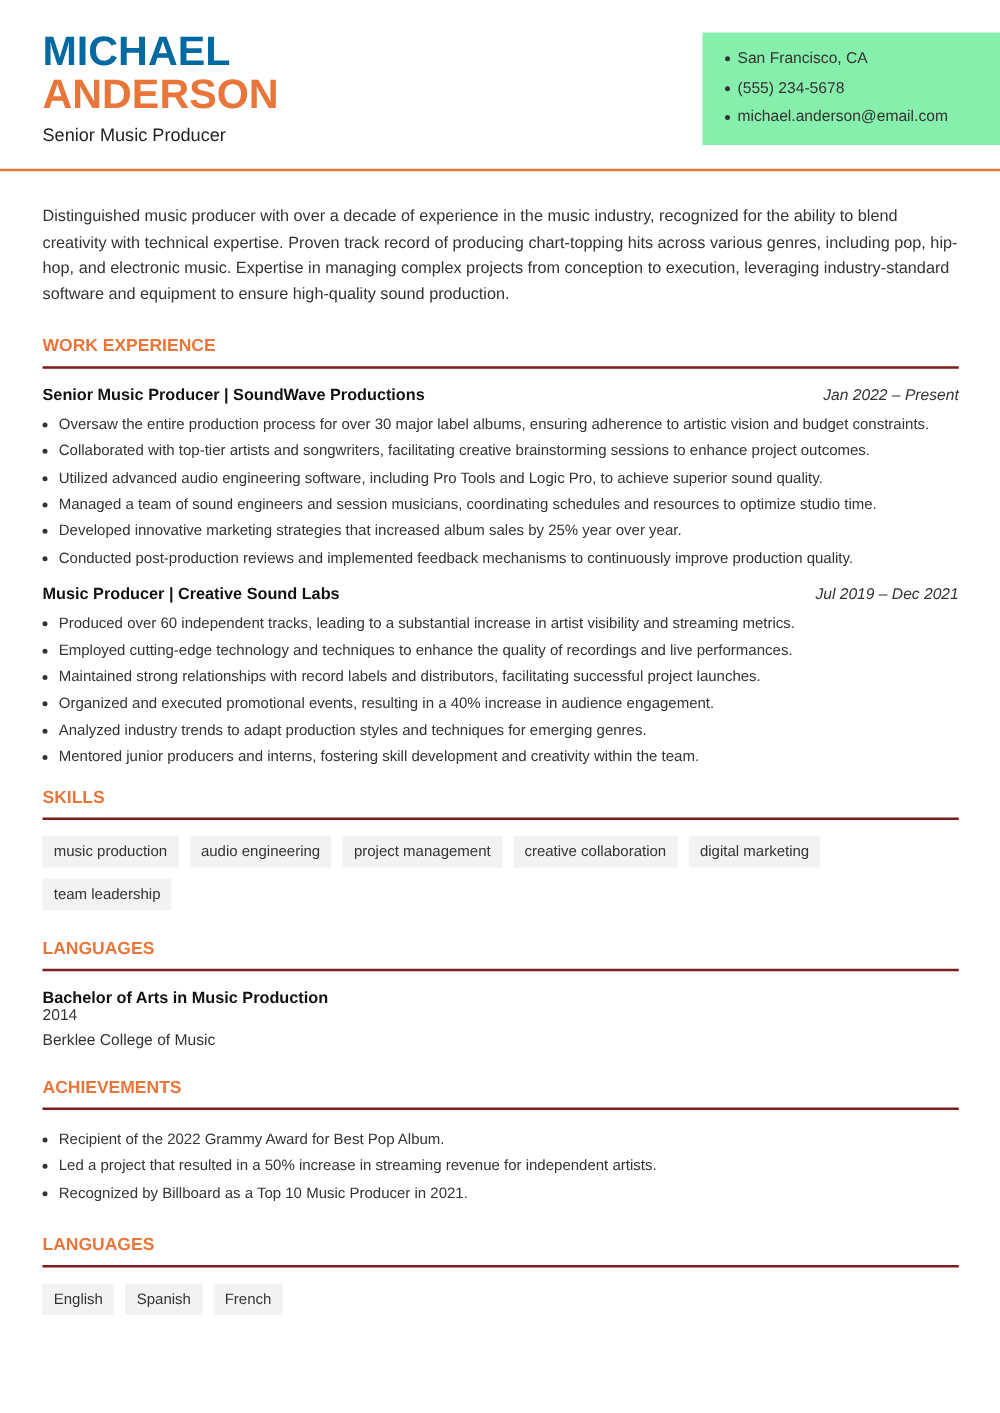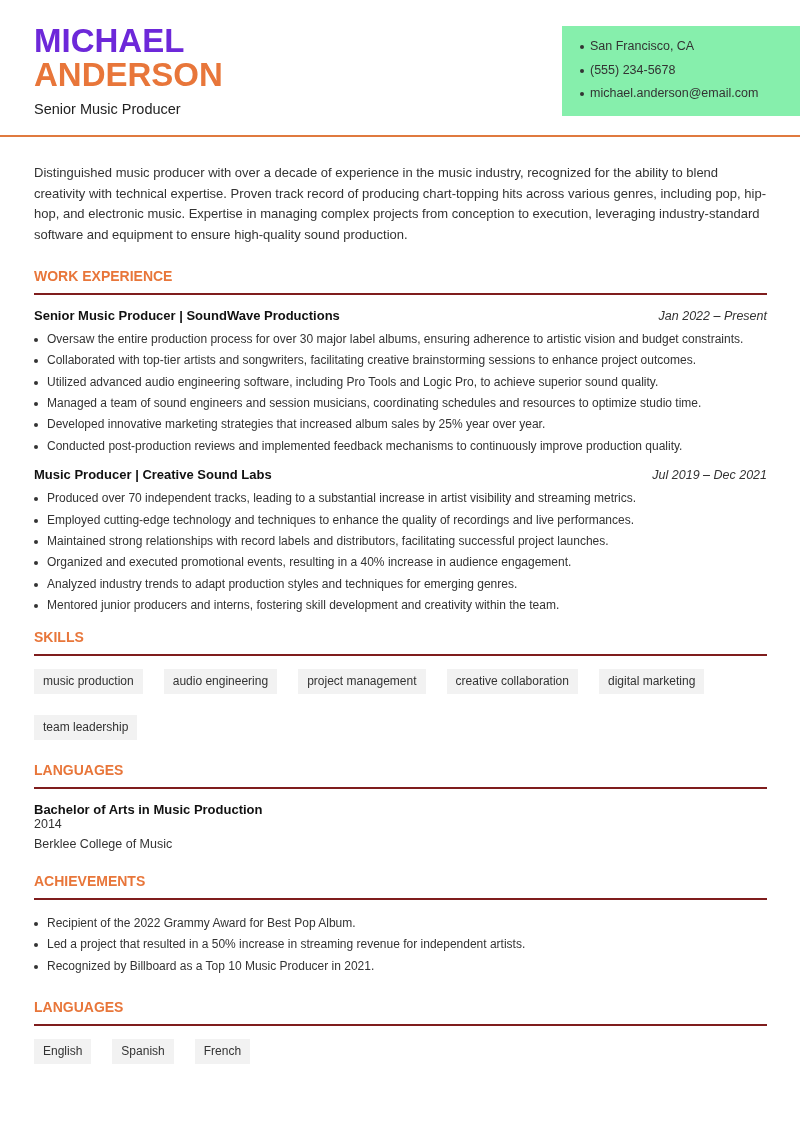--- a/index.html
+++ b/index.html
@@ -16,21 +16,21 @@
       border-bottom: 2px solid #e07a3f;
     }
     .name-block {
       position: absolute;
       left: 34px;
       top: 24px;
     }
     .first-name {
       font-size: 33px;
       font-weight: bold;
-      color: #6d28d9;
+      color: #0369a1;
       line-height: 34px;
       letter-spacing: 0px;
     }
     .last-name {
       font-size: 33px;
       font-weight: bold;
       color: #e8763a;
       line-height: 34px;
     }
     .job-title {
@@ -104,21 +104,21 @@
     .bullets { list-style: none; }
     .bullets li {
       font-size: 12px;
       color: #333333;
       line-height: 21.4px;
       display: flex;
       align-items: flex-start;
     }
     .bullets li .bullet { margin-top: 9px; margin-right: 9px; }
     .job { margin-bottom: 10px; }
-    .tags { display: flex; gap: 21px; flex-wrap: wrap; }
+    .tags { display: flex; gap: 9px; flex-wrap: wrap; }
     .tag {
       background: #f2f2f2;
       font-size: 12px;
       color: #333333;
       padding: 0 9px;
       height: 25px;
       line-height: 25px;
     }
     .edu-header {
       display: flex;
@@ -195,21 +195,21 @@
     </div>
 
     <div class="job">
       <div class="job-header">
         <span class="job-role">Music Producer | Creative Sound Labs</span>
         <span class="job-dates">Jul 2019 – Dec 2021</span>
       </div>
       <ul class="bullets">
         <li>
             <span class="bullet"></span>
-            <span>Produced over 70 independent tracks, leading to a substantial increase in artist visibility and streaming metrics.</span>
+            <span>Produced over 60 independent tracks, leading to a substantial increase in artist visibility and streaming metrics.</span>
           </li>
         <li>
             <span class="bullet"></span>
             <span>Employed cutting-edge technology and techniques to enhance the quality of recordings and live performances.</span>
           </li>
         <li>
             <span class="bullet"></span>
             <span>Maintained strong relationships with record labels and distributors, facilitating successful project launches.</span>
           </li>
         <li>

